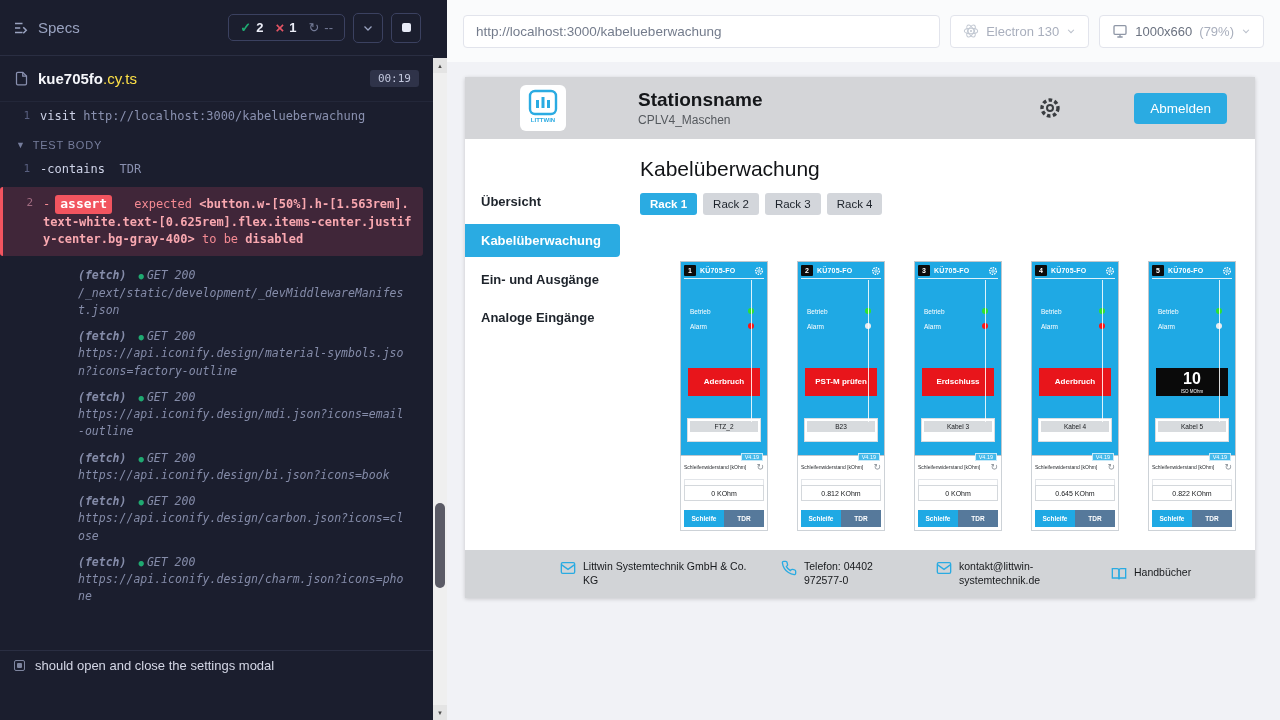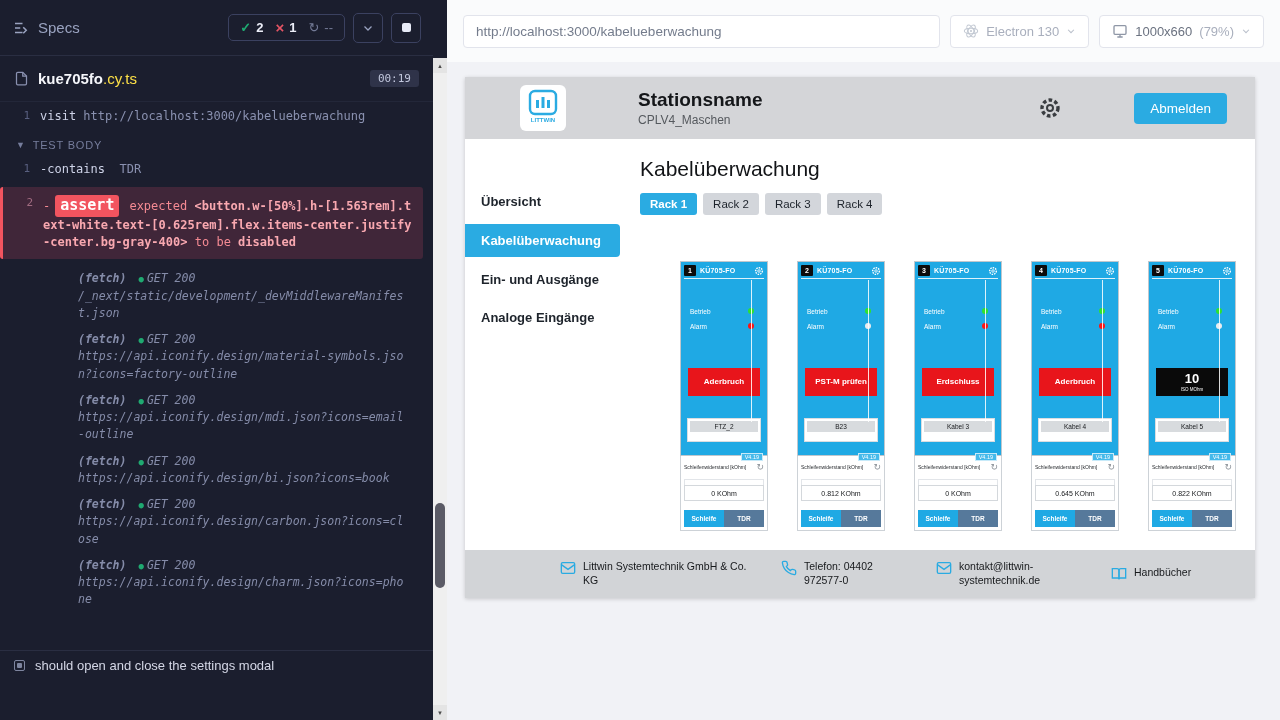--- a/index.html
+++ b/index.html
@@ -29,21 +29,21 @@
   .log{flex:1;overflow:hidden;font-family:"DejaVu Sans Mono",monospace;font-size:12px;padding-top:2px;}
   .row{display:flex;padding:4px 10px 4px 0;}
   .lnum{width:30px;text-align:right;color:#596080;flex:none;font-size:11px;padding-top:1px;}
   .rtext{margin-left:10px;color:#ced3e8;word-break:break-all;line-height:1.45;flex:1;}
   .dim{color:#8a91b0;}
   .section-row{padding:10px 10px 6px 16px;color:#767d9c;font-size:11px;letter-spacing:0.8px;display:flex;gap:7px;align-items:center;font-family:"Liberation Sans",sans-serif;}
   .chev{font-size:9px;color:#767d9c;}
   .failed{background:#402639;border-left:3px solid #f2545f;border-radius:3px;margin:4px 10px 4px 0;padding:8px 10px 8px 0;}
   .failed .lnum{color:#a06b80;}
   .dash{margin-right:5px;color:#f58a93;}
-  .badge-assert{background:#f2545f;color:#fff;font-weight:bold;border-radius:3px;padding:0 5px;margin-right:10px;font-size:15px;display:inline-block;}
+  .badge-assert{background:#f2545f;color:#fff;font-weight:bold;border-radius:3px;padding:0 5px;margin-right:22px;font-size:13px;display:inline-block;}
   .failed .msg{color:#f58a93;}
   .failed b{color:#f9a8b0;font-weight:bold;}
   .fetch{padding:7px 28px 2px 78px;font-style:italic;color:#858ca9;line-height:1.5;font-size:11.5px;cursor:pointer;}
   .fetch-head{white-space:nowrap;}
   .f-label{font-weight:bold;}
   .dot{color:#1fa971;font-style:normal;font-size:9px;margin:0 3px 0 12px;}
   .f-url{word-break:break-all;}
 
   .next-bar{height:30px;border-top:1px solid #2a2e42;display:flex;align-items:center;gap:10px;padding:0 14px;color:#d4d7e6;font-size:13px;flex:none;cursor:pointer;}
   .test-icon{width:11px;height:11px;border:1.5px solid #7e859f;border-radius:2px;position:relative;flex:none;}
@@ -98,21 +98,21 @@
   .led-row.first{margin-top:26px;}
   .led-row + .led-row{margin-top:3px;}
   .led-label{font-size:6.5px;color:#fff;}
   .led{width:6px;height:6px;border-radius:50%;margin-left:auto;margin-right:4px;flex:none;}
   .led.green{background:#2ee12e;}
   .led.red{background:#ff1313;}
   .led.off{background:#e8ecef;}
   .status{margin:36px 4px 0;height:28px;display:flex;flex-direction:column;align-items:center;justify-content:center;background:#e8151b;color:#fff;text-align:center;}
   .status-main{font-size:8px;font-weight:bold;line-height:1.1;}
   .status.black{background:#0a0a0a;}
-  .status.black .status-main{font-size:13px;}
+  .status.black .status-main{font-size:16px;}
   .status-sub{font-size:4.5px;margin-top:1px;}
   .status-sub:empty{display:none;}
   .cable-panel{margin:22px 3px 0;background:#fff;padding:2px;border:1px solid #d9dde1;}
   .cable-name{background:#d8dbde;font-size:6.5px;color:#17191c;text-align:center;padding:2px 0;}
   .cable-blank{height:7px;background:#fff;}
   .dev-version{text-align:right;margin-top:3px;padding-right:1px;}
   .dev-version span{display:inline-block;background:#45b9ea;border:1px solid rgba(255,255,255,0.7);color:#fff;font-size:5.5px;padding:0 3px;}
   .measure{border:1px solid #cdd2d7;border-top:none;background:#fff;padding:8px 3px 3px;}
   .measure-head{display:flex;align-items:flex-start;}
   .measure-label{font-size:5px;color:#2a2d31;}

